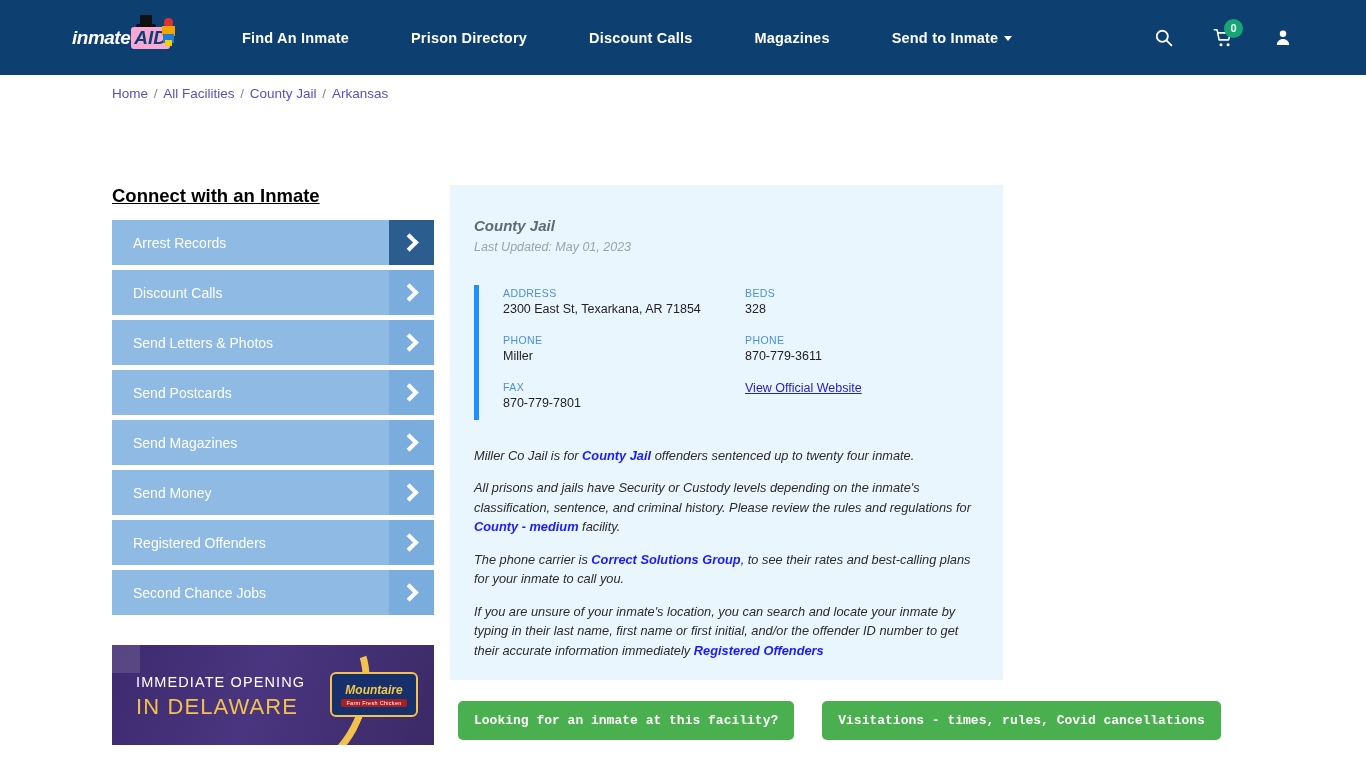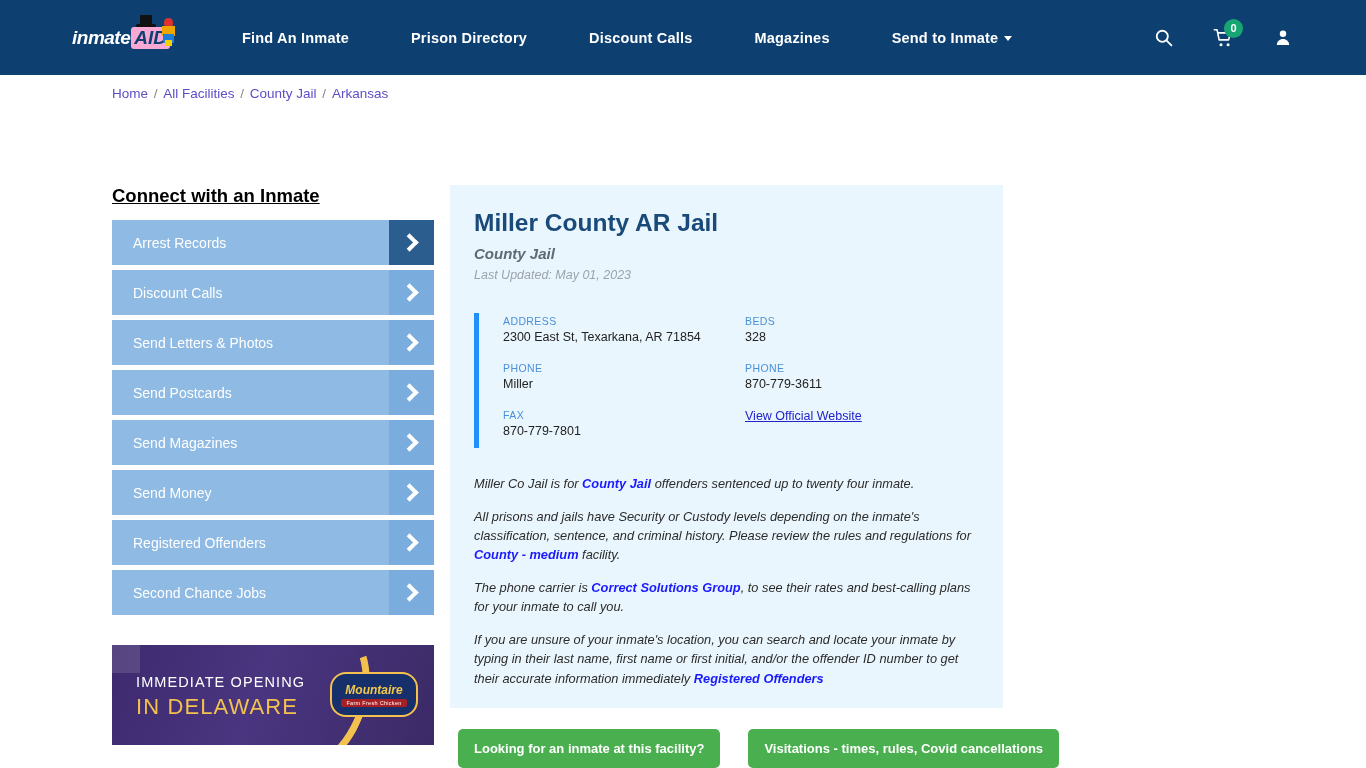--- a/index.html
+++ b/index.html
@@ -180,21 +180,21 @@
     border-bottom-color: transparent;
     transform: rotate(24deg);
   }
   .ad-line1 { position:absolute; left:24px; top:29px; color:#ffffff; font-size:14.5px; letter-spacing:1.1px; }
   .ad-line2 { position:absolute; left:24px; top:49px; color:#f2c14e; font-size:22px; letter-spacing:1.1px; }
   .ad-logo {
     position:absolute; right:16px; top:27px;
     width:88px; height:45px;
     background:#17306b;
     border:2px solid #f2c14e;
-    border-radius:16px;
+    border-radius:6px;
     display:flex; flex-direction:column; align-items:center; justify-content:center;
   }
   .ad-logo-name { color:#f3c84b; font-size:12px; font-weight:bold; font-style:italic; }
   .ad-logo-sub { color:#fff; font-size:5.5px; background:#a61f24; padding:1px 5px; margin-top:2px; border-radius:2px; letter-spacing:.3px;}
 
   
   .main {
     margin-left: 16px;
     width: 553px;
     margin-top: 110px;
@@ -276,21 +276,21 @@
   }
   .green-btn {
     background: #4aaf4e;
     color: #ffffff;
     font-size: 13px;
     font-weight: bold;
     border: none;
     border-radius: 5px;
     padding: 12px 16px;
     cursor: pointer;
-    font-family: Liberation Sans, sans-serif;
+    font-family: Liberation Mono, monospace;
     white-space: nowrap;
   }
 </style>
 </head>
 <body>
 
 <div class="header">
   <div class="logo-wrap">
     <span class="logo-text">inmate</span>
     <span class="logo-aid">AID</span>
@@ -413,21 +413,20 @@
       <div class="ad-line2">IN DELAWARE</div>
       <div class="ad-logo">
         <div class="ad-logo-name">Mountaire</div>
         <div class="ad-logo-sub">Farm Fresh Chicken</div>
       </div>
     </div>
   </div>
 
   <div class="main">
     <div class="card">
-      <div class="card-title">Miller County AR Jail</div>
       <div class="card-subtitle">County Jail</div>
       <div class="card-updated">Last Updated: May 01, 2023</div>
 
       <div class="info-block">
         <div class="info-col">
           <div class="field">
             <div class="field-label">ADDRESS</div>
             <div class="field-value">2300 East St, Texarkana, AR 71854</div>
           </div>
           <div class="field">

